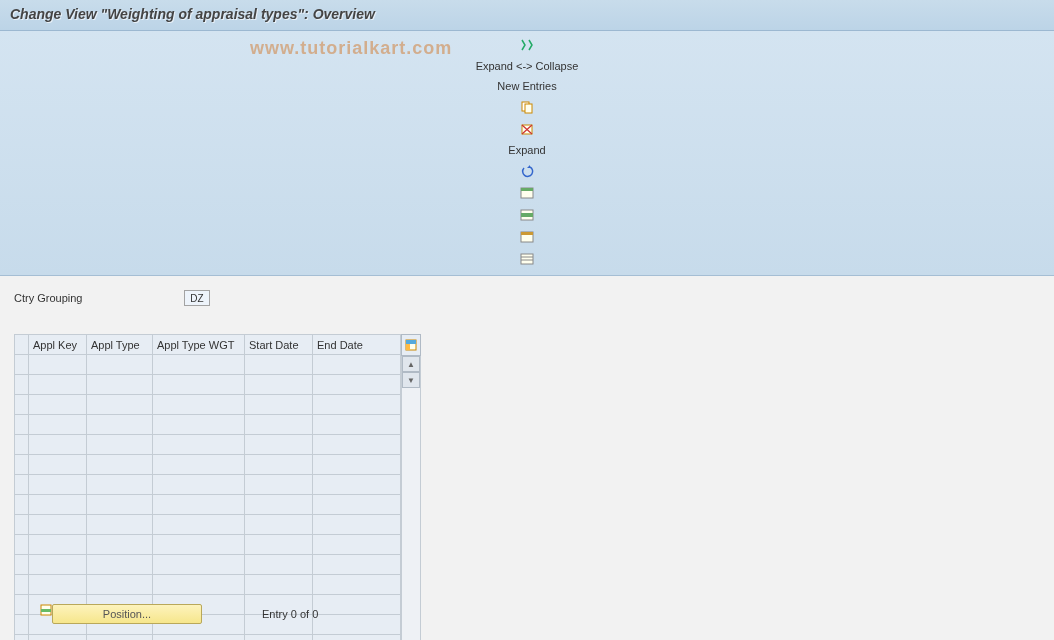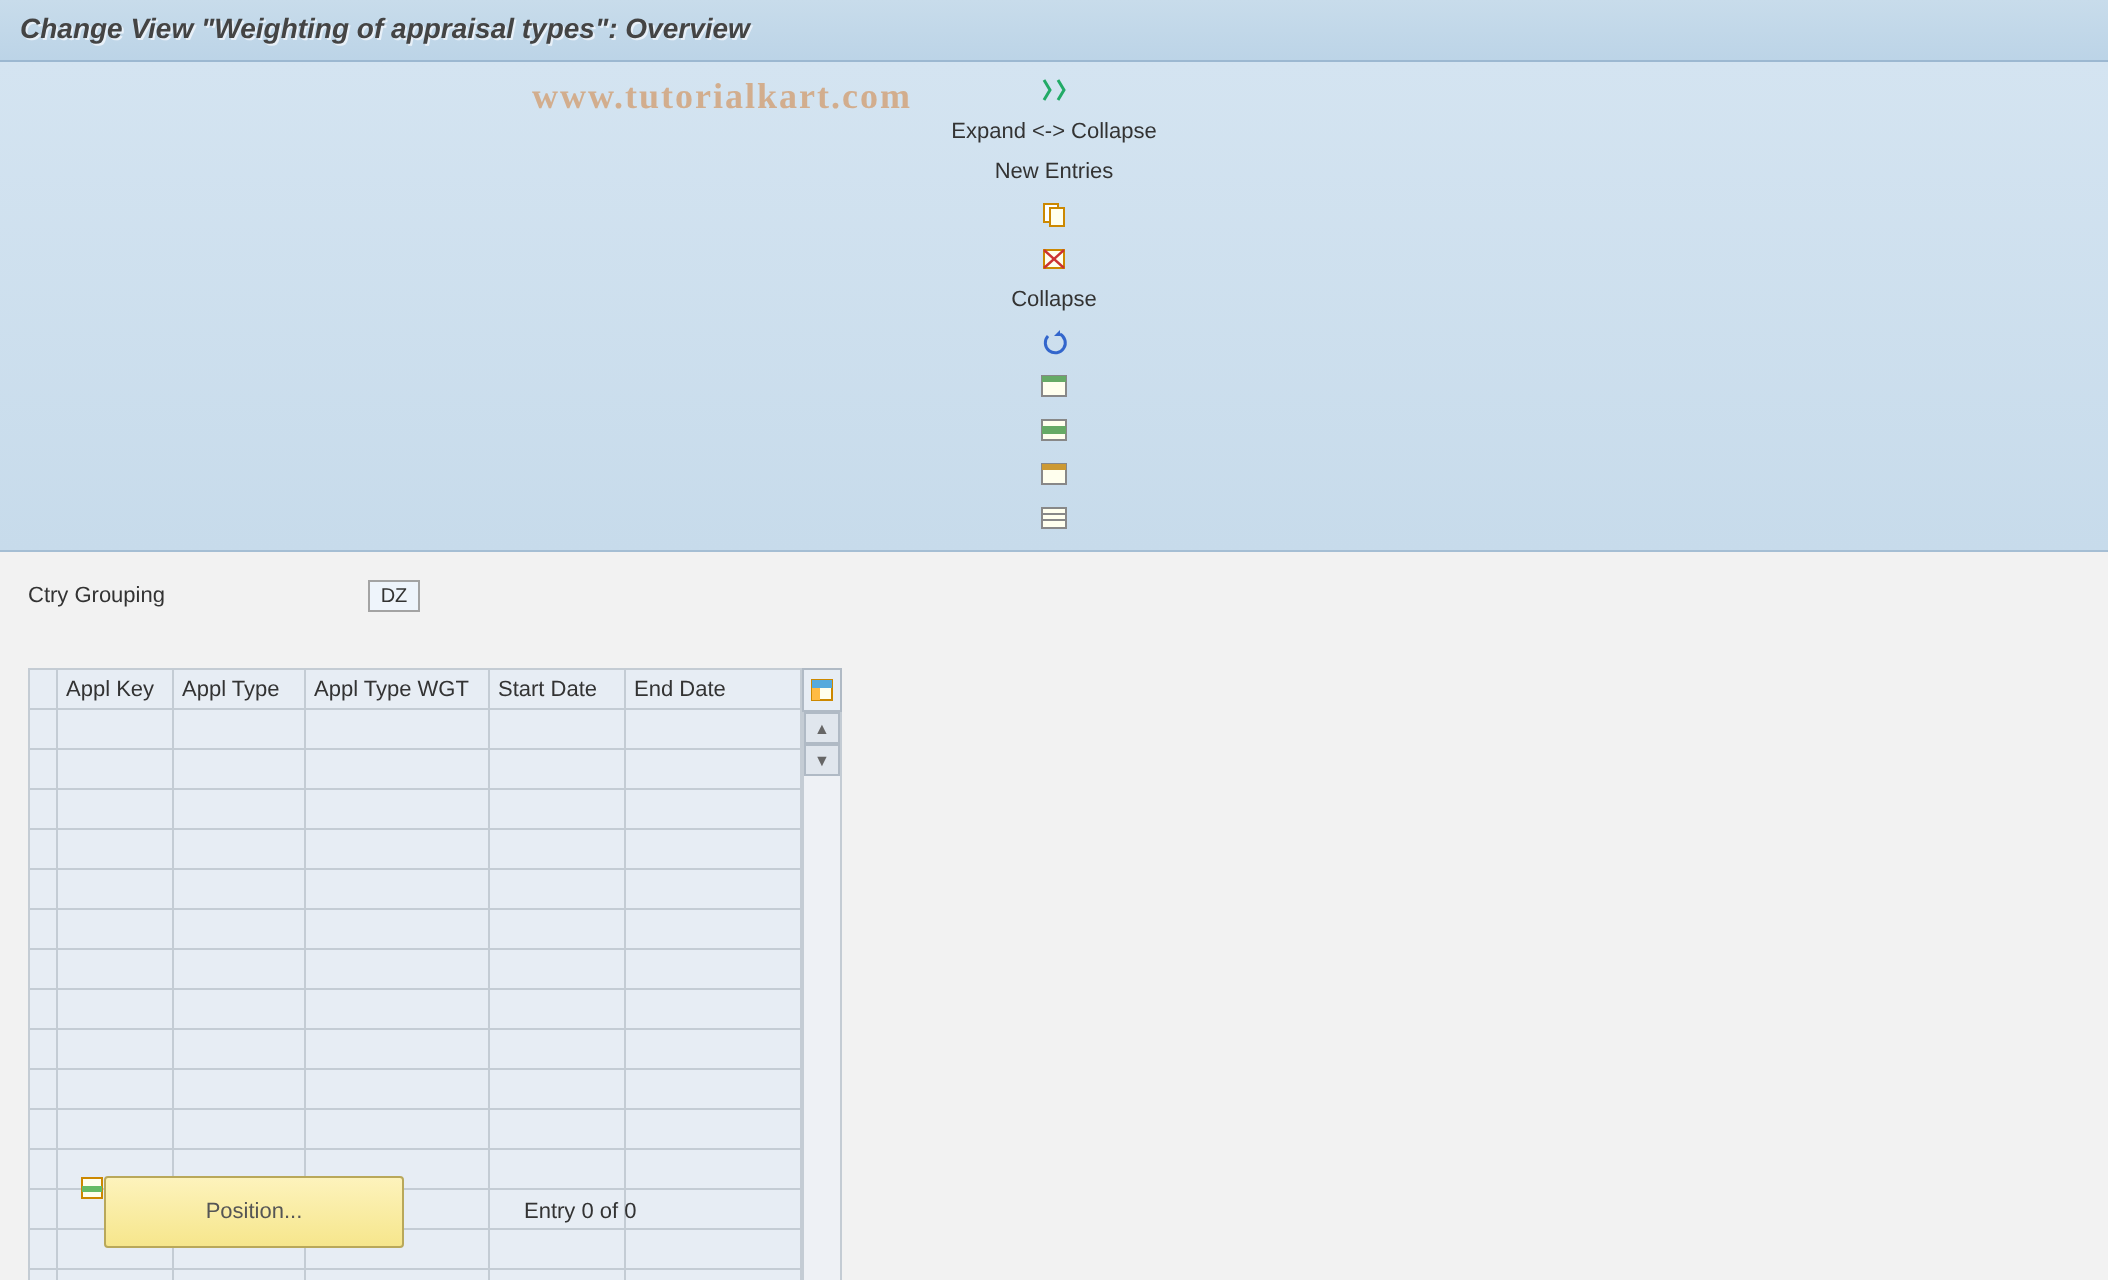--- a/index.html
+++ b/index.html
@@ -153,39 +153,39 @@
     .footer-bar {
       position: absolute;
       bottom: 16px;
       left: 40px;
       display: flex;
       align-items: center;
       gap: 60px;
     }
     .position-btn {
       width: 150px;
-      height: 36px;
+      height: 20px;
       background: linear-gradient(to bottom, #fdf3bc, #f6e68c);
       border: 1px solid #b9a85a;
       display:flex;
       align-items:center;
       justify-content:center;
       gap:6px;
       font-size:11px;
       color:#555;
       cursor:pointer;
       border-radius:2px;
     }
     .position-wrap{position:relative;display:flex;}
     .entry-text { font-size: 11px; color:#333; }
     .watermark {
       position: absolute;
       top: 38px;
-      left: 266px;
-      font-family: Liberation Serif, serif;
+      left: 250px;
+      font-family: Liberation Sans, sans-serif;
       font-size: 18px;
       font-weight: bold;
       color: rgba(210,130,60,0.55);
       letter-spacing: 1px;
       pointer-events: none;
     }
   </style>
 </head>
 <body>
 
@@ -206,21 +206,21 @@
         <rect x="2" y="2" width="7" height="9" fill="#fff" stroke="#c80"></rect>
         <rect x="5" y="4" width="7" height="9" fill="#ffe" stroke="#c80"></rect>
       </svg>
   </span>
   <span class="tb-icon">
     <svg width="14" height="14" viewBox="0 0 14 14">
         <rect x="2" y="3" width="10" height="9" fill="#ffe" stroke="#c80"></rect>
         <path d="M2 3 L12 12 M12 3 L2 12" stroke="#c33" stroke-width="1.2"></path>
       </svg>
   </span>
-  <span class="tb-text">Collapse</span>
+  <span class="tb-text">Expand</span>
   <span class="tb-icon">
     <svg width="14" height="14" viewBox="0 0 14 14">
         <path d="M10 3 A5 5 0 1 1 4 4" stroke="#36c" stroke-width="1.5" fill="none"></path>
         <path d="M10 1 L10 4 L7 4 Z" fill="#36c"></path>
       </svg>
   </span>
   <span class="tb-icon">
     <svg width="14" height="14" viewBox="0 0 14 14">
         <rect x="1" y="2" width="12" height="10" fill="#ffe" stroke="#888"></rect>
         <rect x="1" y="2" width="12" height="3" fill="#6a6"></rect>

